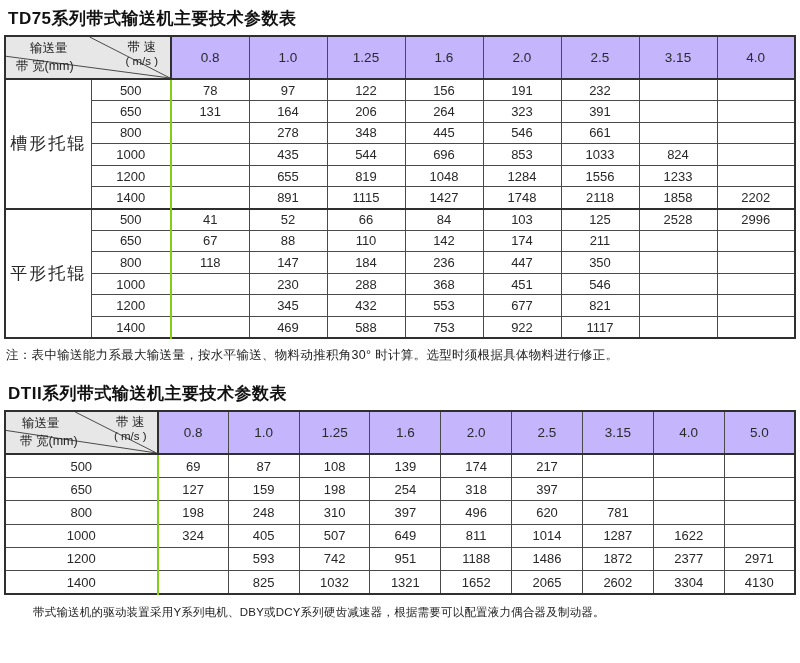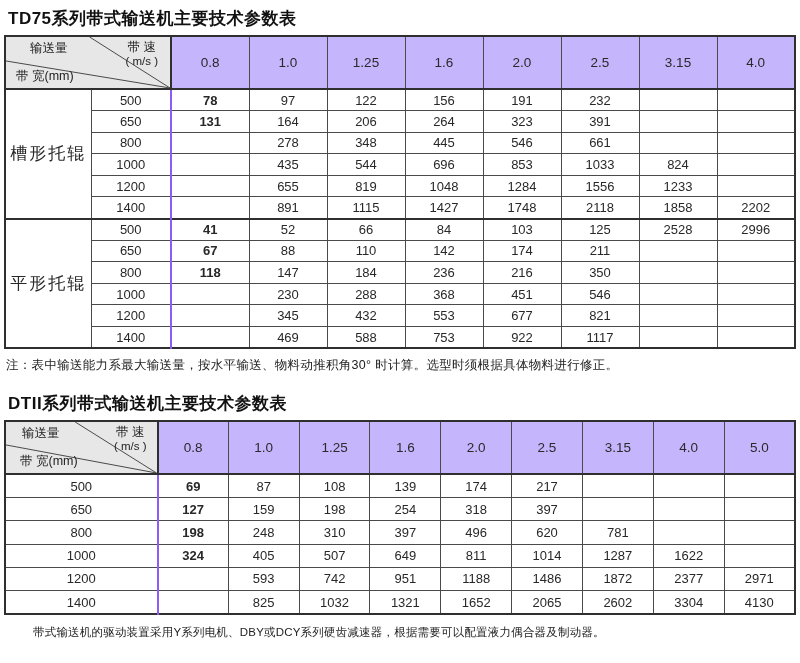--- a/index.html
+++ b/index.html
@@ -32,29 +32,29 @@
     border:1px solid #4a4a4a;
     text-align:center;
     vertical-align:middle;
     font-weight:normal;
     font-size:13.5px;
     color:#282828;
     padding:0;
     overflow:hidden;
   }
   thead th { background:#c4b5fd; border-bottom:2px solid #2f2f2f; }
-  thead tr { height:53px; }
+  thead tr { height:43px; }
   .t1 tbody tr { height:21.6px; }
   .t2 tbody tr { height:23.3px; }
 
   .speed-cell { font-size:13.5px; color:#2a2a2a; }
   .cat-cell   { font-size:17px; letter-spacing:2px; background:#fff; }
   .bw-cell    { font-size:13px; background:#fff; }
   .val-cell   { font-size:13px; }
-  .first-val  { border-left:2px solid #8b5cf6;font-weight:bold; }
+  .first-val  { border-left:2px solid #84cc16; }
   .section-start th, .section-start td { border-top:2px solid #2f2f2f; }
 
   .diag {
     position:relative;
     background:#e7e7e7;
     border-right:2px solid #2f2f2f;
     padding:0;
   }
   .diag svg { position:absolute; inset:0; width:100%; height:100%; display:block; }
   .diag .lbl { position:absolute; font-size:12.5px; line-height:1.2; color:#222; white-space:nowrap; }
@@ -213,21 +213,21 @@
           <td class="val-cell">211</td>
           <td class="val-cell"></td>
           <td class="val-cell"></td>
         </tr>
         <tr>
           <th class="bw-cell">800</th>
           <td class="val-cell first-val">118</td>
           <td class="val-cell">147</td>
           <td class="val-cell">184</td>
           <td class="val-cell">236</td>
-          <td class="val-cell">216</td>
+          <td class="val-cell">447</td>
           <td class="val-cell">350</td>
           <td class="val-cell"></td>
           <td class="val-cell"></td>
         </tr>
         <tr>
           <th class="bw-cell">1000</th>
           <td class="val-cell first-val"></td>
           <td class="val-cell">230</td>
           <td class="val-cell">288</td>
           <td class="val-cell">368</td>

